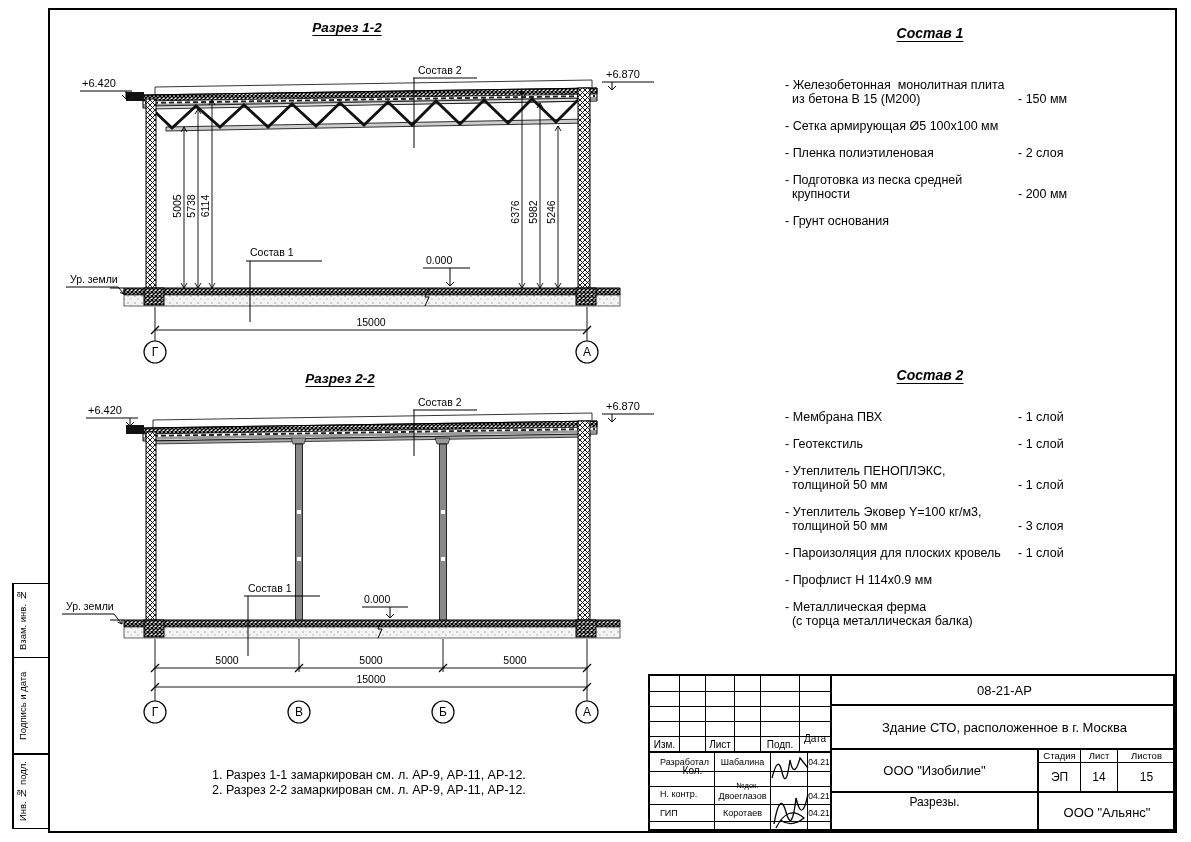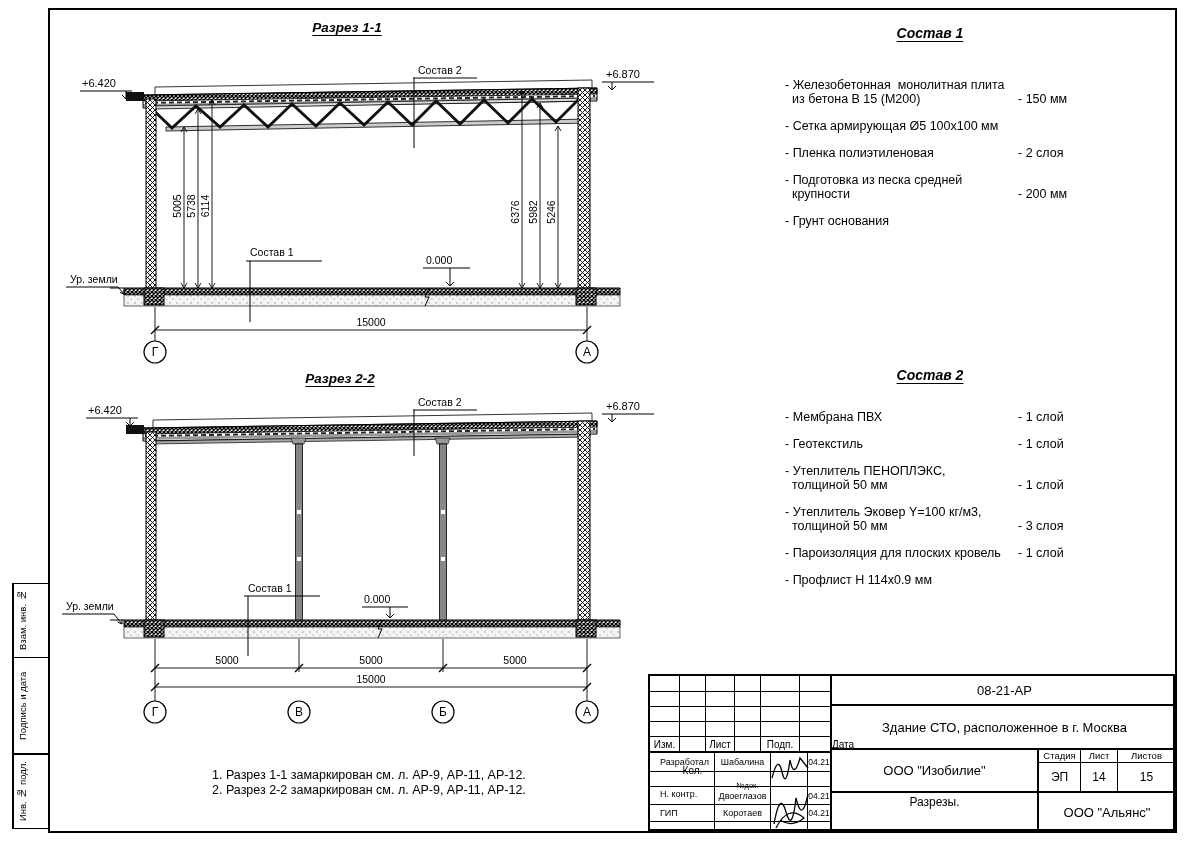--- a/index.html
+++ b/index.html
@@ -51,21 +51,21 @@
     <div class="sidebox" style="height:98px;margin-top:-1.5px;">
       <div class="lbl">Подпись и дата</div>
       <div class="blank"></div>
     </div>
     <div class="sidebox" style="height:76px;margin-top:-1.5px;">
       <div class="lbl">Инв. № подл.</div>
       <div class="blank"></div>
     </div>
   </div>
 
-  <div class="abs sec-title" style="left:287px;top:20px;width:120px;text-align:center;">Разрез 1-1</div>
+  <div class="abs sec-title" style="left:287px;top:20px;width:120px;text-align:center;">Разрез 1-2</div>
   <div class="abs sec-title" style="left:280px;top:371px;width:120px;text-align:center;">Разрез 2-2</div>
 
   <svg class="abs" style="left:0;top:0;" width="1191" height="842" viewBox="0 0 1191 842">
     <defs>
       <pattern id="hatchDense" width="4" height="4" patternUnits="userSpaceOnUse">
         <rect width="4" height="4" fill="#fff"></rect>
         <path d="M0 0L4 4M4 0L0 4" stroke="#000" stroke-width="1.4"></path>
       </pattern>
       <pattern id="hatchWall" width="5" height="5" patternUnits="userSpaceOnUse">
         <rect width="5" height="5" fill="#fff"></rect>
@@ -255,20 +255,25 @@
         <div class="s-name">- Утеплитель Эковер Y=100 кг/м3,
   толщиной 50 мм</div>
         <div class="s-val">- 3 слоя</div>
       </div>
     <div class="s-row">
         <div class="s-name">- Пароизоляция для плоских кровель</div>
         <div class="s-val">- 1 слой</div>
       </div>
     <div class="s-row">
         <div class="s-name">- Профлист Н 114х0.9 мм</div>
+        <div class="s-val"></div>
+      </div>
+    <div class="s-row">
+        <div class="s-name">- Металлическая ферма
+  (с торца металлическая балка)</div>
         <div class="s-val"></div>
       </div>
   </div>
 
   <div id="notes">
     <div>1. Разрез 1-1 замаркирован см. л. АР-9, АР-11, АР-12.</div>
     <div>2. Разрез 2-2 замаркирован см. л. АР-9, АР-11, АР-12.</div>
   </div>
 
   <div id="stamp">
@@ -298,21 +303,21 @@
     <div class="ln" style="left:180px;top:115px;width:347px;height:1.5px;"></div>
     <div class="ln" style="left:389px;top:86px;width:138px;height:1px;"></div>
     <div class="ln" style="left:430px;top:73px;width:1px;height:43px;"></div>
     <div class="ln" style="left:467px;top:73px;width:1px;height:43px;"></div>
 
     <div class="cell" style="left:0;top:61px;width:29px;height:15px;">Изм.</div>
     <div class="cell" style="left:30px;top:61px;width:25px;height:15px;margin-top:26px;">Кол.</div>
     <div class="cell" style="left:56px;top:61px;width:28px;height:15px;">Лист</div>
     <div class="cell" style="left:85px;top:61px;width:25px;height:15px;font-size:7.5px;margin-top:41px;">№док.</div>
     <div class="cell" style="left:111px;top:61px;width:38px;height:15px;">Подп.</div>
-    <div class="cell" style="left:150px;top:61px;width:30px;height:15px;margin-left:28px;">Дата</div>
+    <div class="cell" style="left:150px;top:55px;width:30px;height:15px;">Дата</div>
 
     <div class="cell left-al" style="left:0;top:76px;width:64px;height:19px;font-size:9px;">Разработал</div>
     <div class="cell" style="left:65px;top:76px;width:55px;height:19px;font-size:9px;">Шабалина</div>
     <div class="cell" style="left:158px;top:76px;width:22px;height:19px;font-size:8.5px;">04.21</div>
     <div class="cell left-al" style="left:0;top:109px;width:64px;height:17px;font-size:9px;">Н. контр.</div>
     <div class="cell" style="left:65px;top:111px;width:55px;height:17px;font-size:9px;">Двоеглазов</div>
     <div class="cell" style="left:158px;top:111px;width:22px;height:17px;font-size:8.5px;">04.21</div>
     <div class="cell left-al" style="left:0;top:128px;width:64px;height:17px;font-size:9px;">ГИП</div>
     <div class="cell" style="left:65px;top:128px;width:55px;height:17px;font-size:9px;">Коротаев</div>
     <div class="cell" style="left:158px;top:128px;width:22px;height:17px;font-size:8.5px;">04.21</div>

